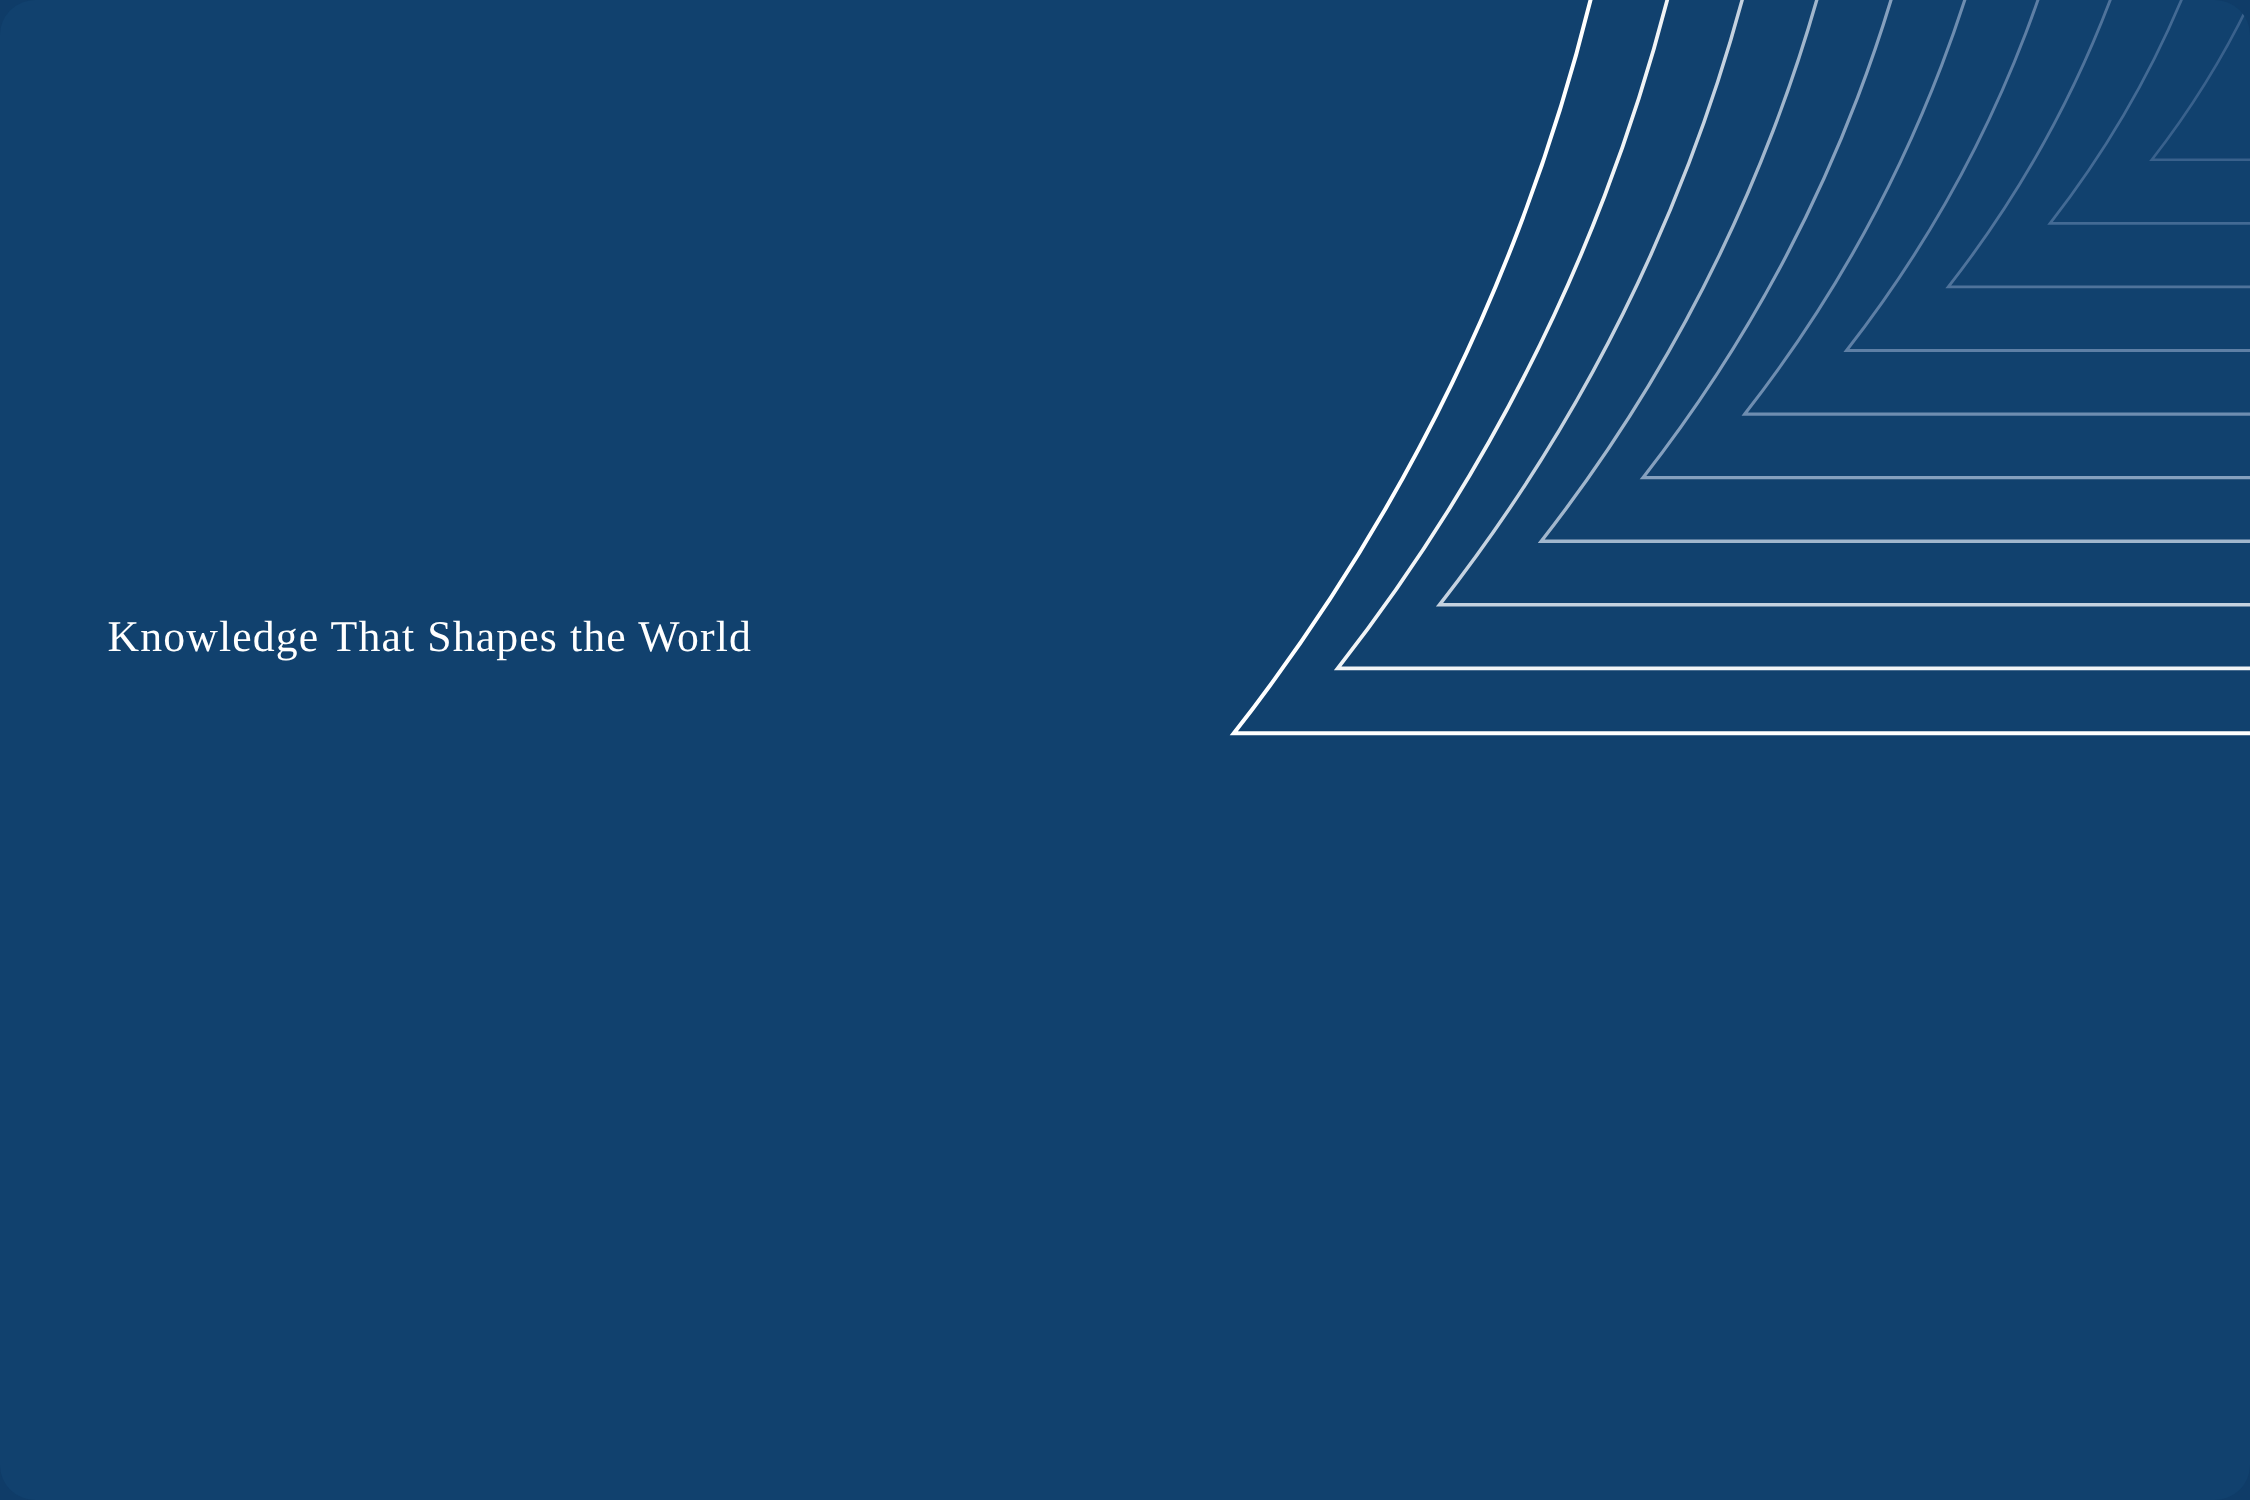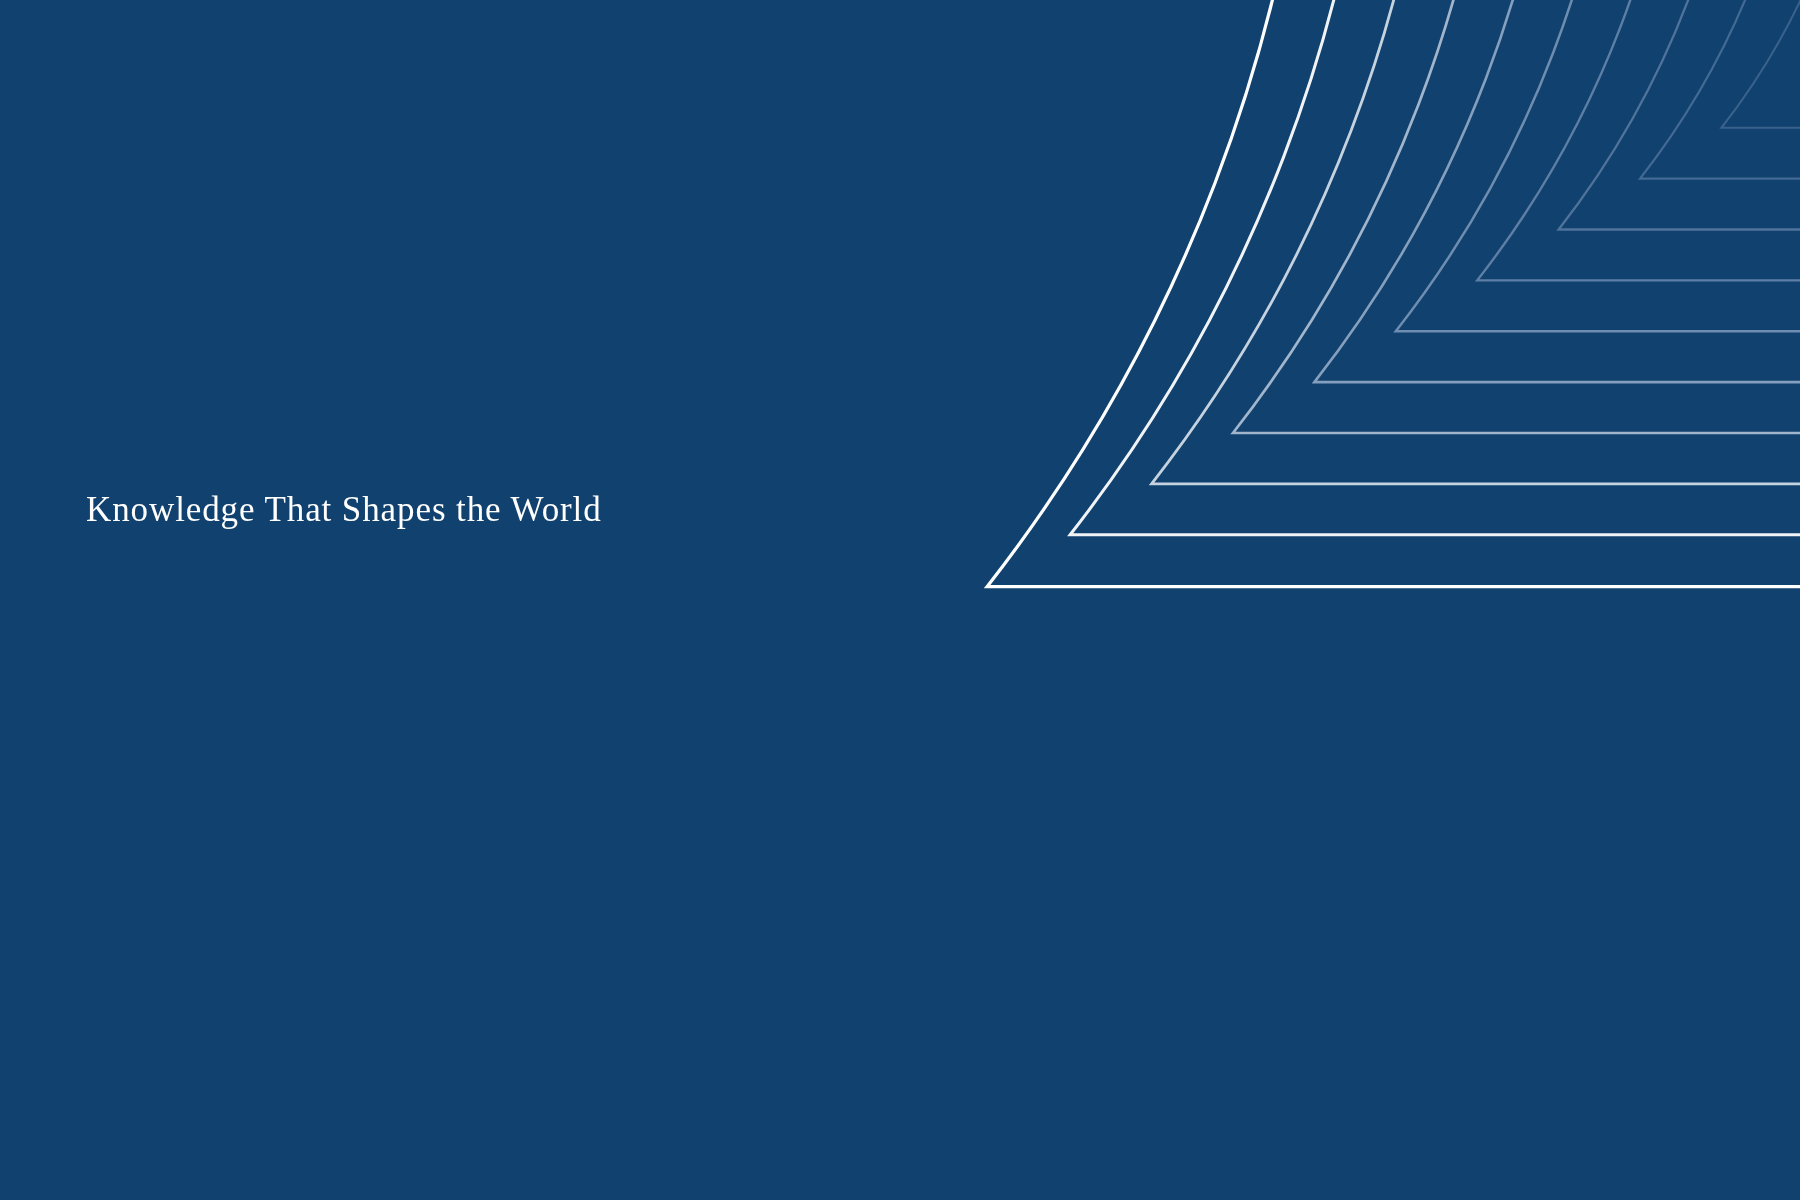--- a/index.html
+++ b/index.html
@@ -6,20 +6,21 @@
     margin: 0;
     padding: 0;
     background: #0f3c68;
   }
   #poster {
     position: relative;
     width: 1800px;
     height: 1200px;
     overflow: hidden;
     font-family: "Liberation Serif", "DejaVu Serif", serif;
+    border-radius: 28px;
   }
   #bg-fill {
     position: absolute;
     inset: 0;
     background: #11416e;
   }
   #ring-svg {
     position: absolute;
     inset: 0;
     width: 1800px;

